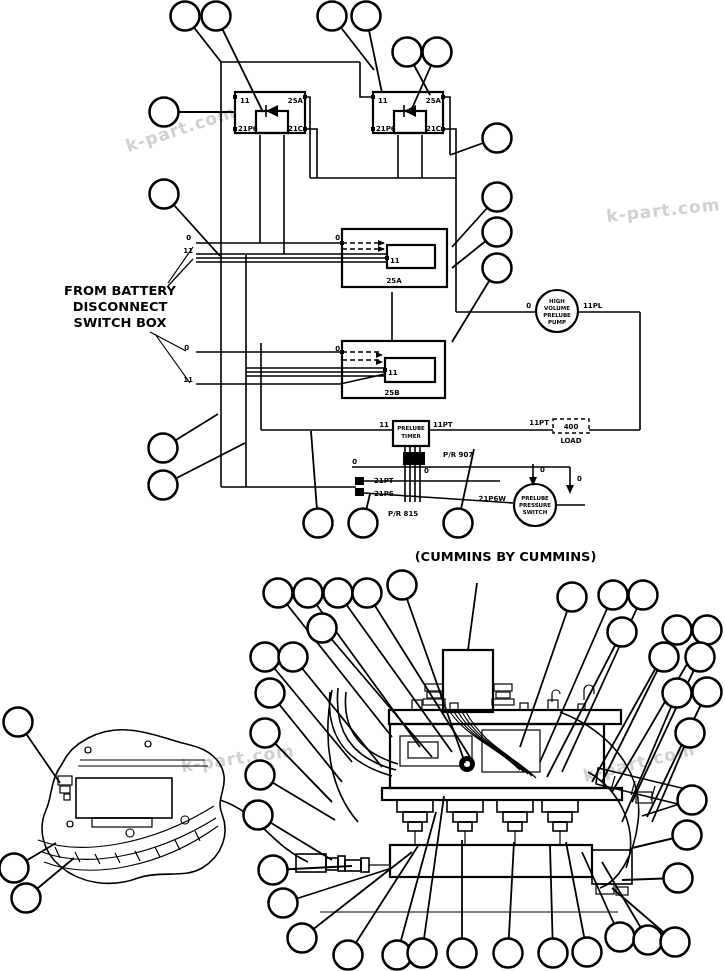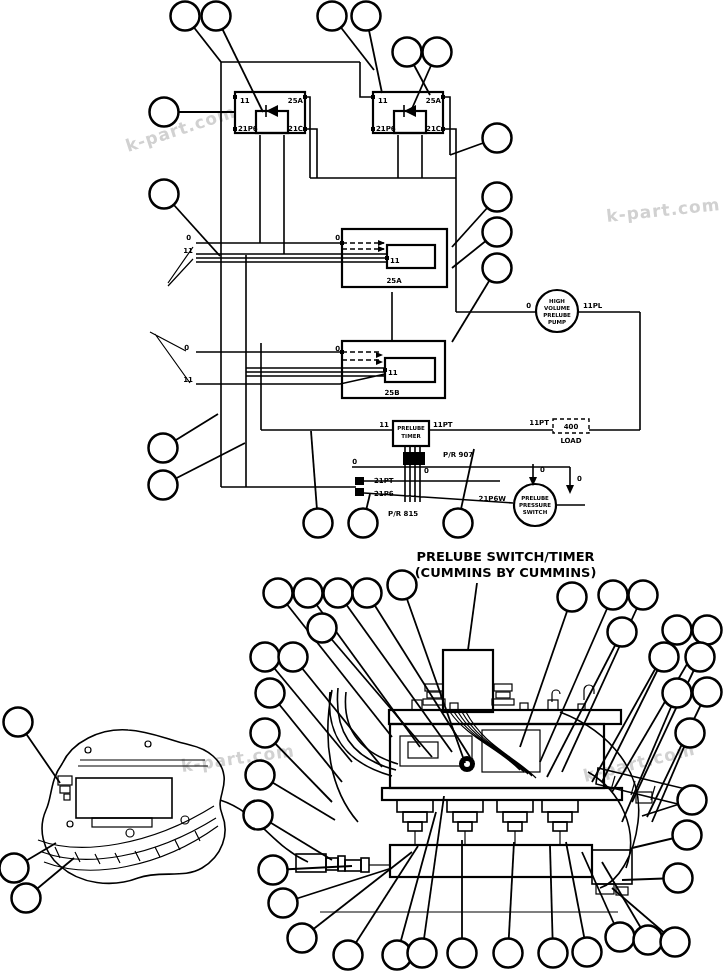--- a/index.html
+++ b/index.html
@@ -379,17 +379,21 @@
         <text x="557" y="303" class="ct">HIGH</text>
         <text x="557" y="310" class="ct">VOLUME</text>
         <text x="557" y="317" class="ct">PRELUBE</text>
         <text x="557" y="324" class="ct">PUMP</text>
         <text x="535" y="500" class="ct">PRELUBE</text>
         <text x="535" y="507" class="ct">PRESSURE</text>
         <text x="535" y="514" class="ct">SWITCH</text>
       </g>
   </svg>
 
+  <div class="note" style="left:30px;top:283px;width:180px;">
+    <div>FROM BATTERY</div>
+    <div>DISCONNECT</div>
+    <div>SWITCH BOX</div>
+  </div>
   <div class="note" style="left:393px;top:549px;width:225px;">
-    <div>PRELUBE SWITCH/TIMER</div>
     <div>(CUMMINS BY CUMMINS)</div>
   </div>
 </div>
 
 </body></html>

